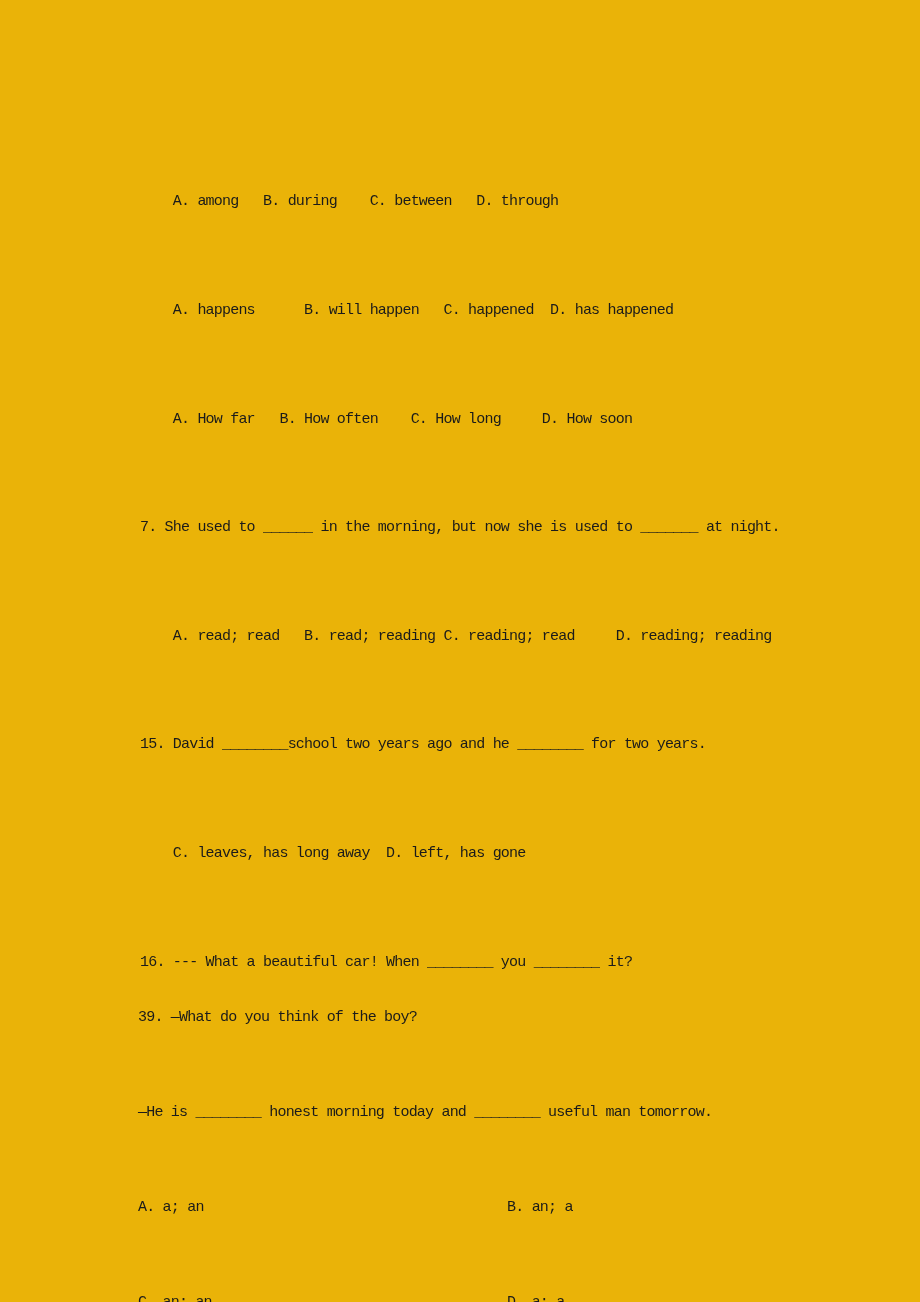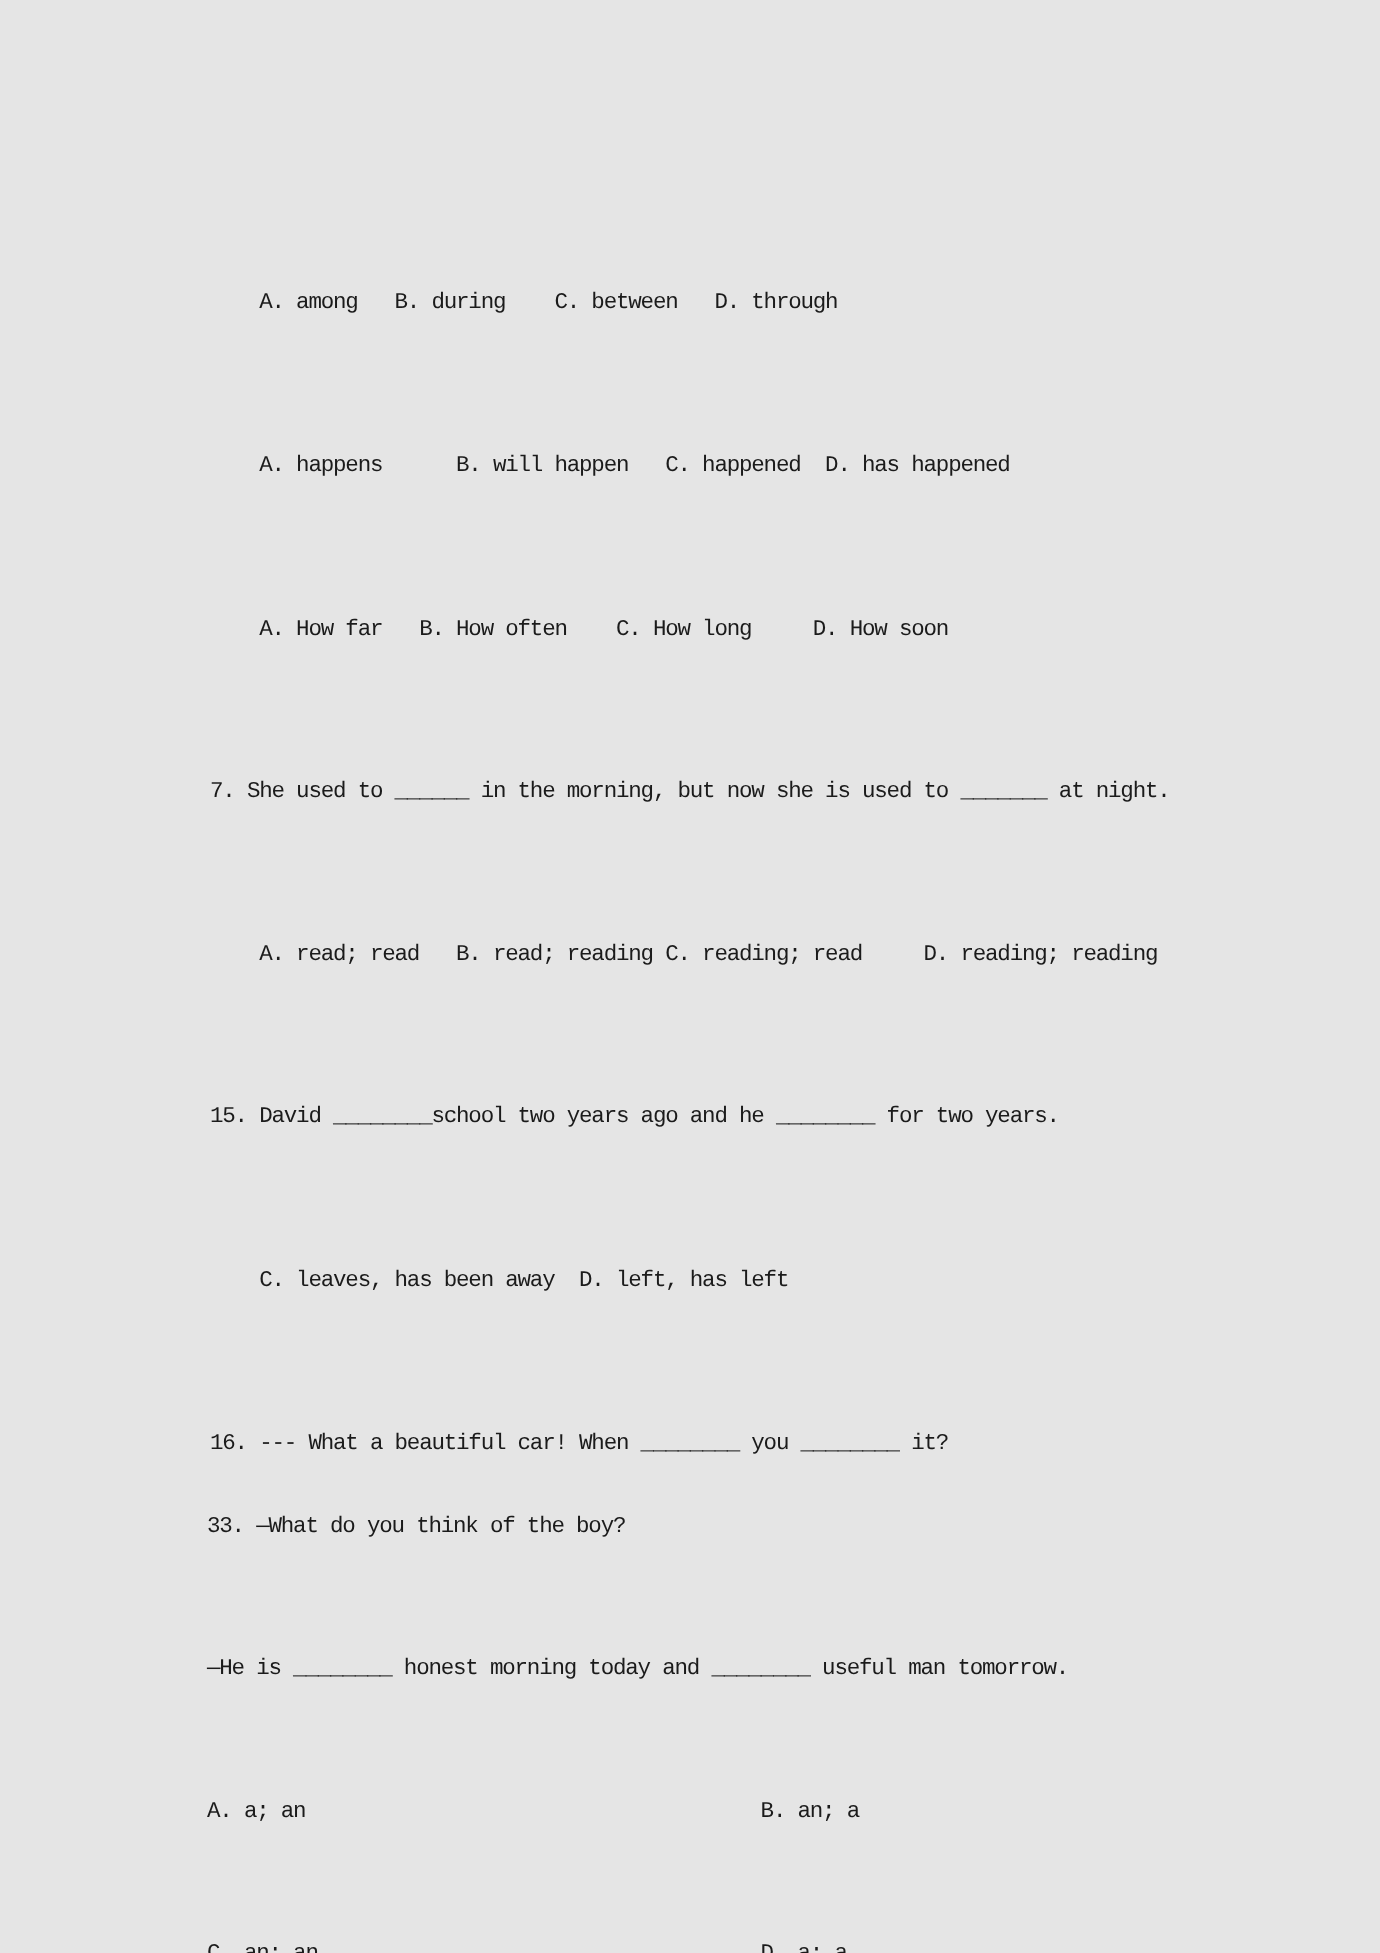--- a/index.html
+++ b/index.html
@@ -4,21 +4,21 @@
 <style>
   html, body {
     margin: 0;
     padding: 0;
     background: #ffffff;
   }
   .page {
     position: relative;
     width: 920px;
     height: 1302px;
-    background: #e5e5e5;
+    background: #eab308;
     overflow: hidden;
     font-family: "Liberation Mono", "DejaVu Sans Mono", monospace;
     color: #1b1b1b;
   }
   .textblock {
     position: absolute;
     white-space: pre;
     font-size: 15px;
     letter-spacing: -0.8px;
   }
@@ -41,38 +41,38 @@
 
 <div class="page">
 
   <div class="textblock block-upper">
     <div class="line">    A. among   B. during    C. between   D. through</div>
     <div class="line">    A. happens      B. will happen   C. happened  D. has happened</div>
     <div class="line">    A. How far   B. How often    C. How long     D. How soon</div>
     <div class="line">7. She used to ______ in the morning, but now she is used to _______ at night.</div>
     <div class="line">    A. read; read   B. read; reading C. reading; read     D. reading; reading</div>
     <div class="line">15. David ________school two years ago and he ________ for two years.</div>
-    <div class="line">    C. leaves, has been away  D. left, has left</div>
+    <div class="line">    C. leaves, has long away  D. left, has gone</div>
     <div class="line">16. --- What a beautiful car! When ________ you ________ it?</div>
     
     
     
     
     
     
     
     
     
     
     
     
   </div>
 
   <div class="textblock block-lower">
-    <div class="line">33. —What do you think of the boy?</div>
+    <div class="line">39. —What do you think of the boy?</div>
     <div class="line">—He is ________ honest morning today and ________ useful man tomorrow.</div>
     <div class="line">A. a; an                                     B. an; a</div>
     <div class="line">C. an; an                                    D. a; a</div>
     
     
     
     
   </div>
 
 </div>

